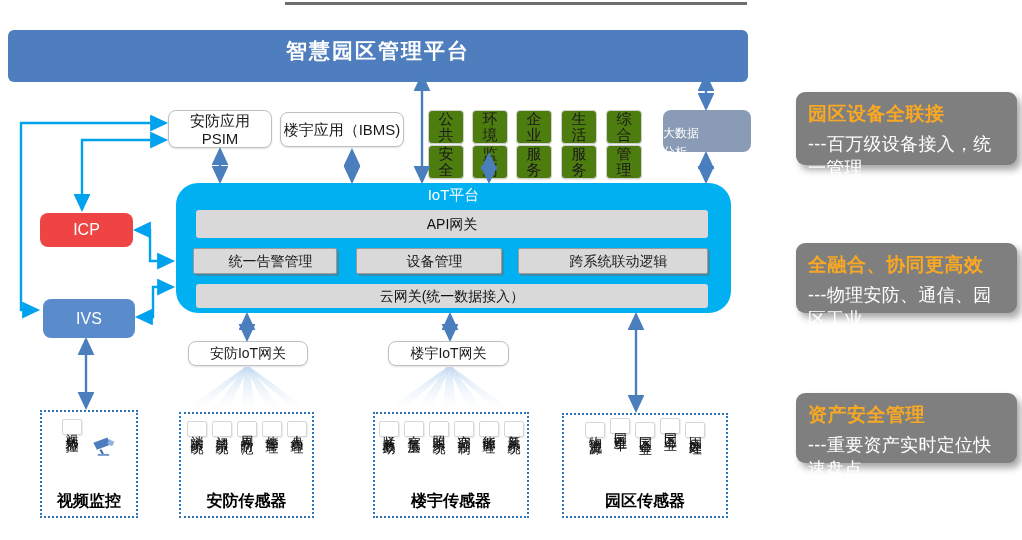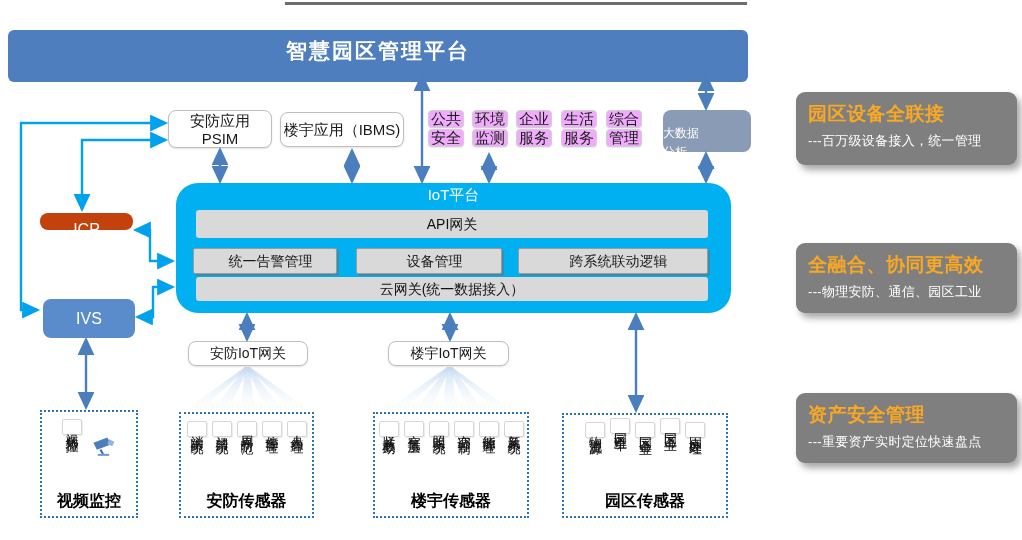--- a/index.html
+++ b/index.html
@@ -14,39 +14,39 @@
   
   .banner{left:8px;top:30px;width:740px;height:52px;background:#4e7ebd;border-radius:6px;
     color:#fff;font-size:21px;font-weight:bold;text-align:center;line-height:42px;letter-spacing:2px;}
   
   .wbox{background:#fff;border:1px solid #bfbfbf;border-radius:8px;text-align:center;
     box-shadow:0 1px 2px rgba(0,0,0,.12);font-size:15px;}
   .psim{left:168px;top:110px;width:104px;height:38px;line-height:18px;padding-top:1px;}
   .ibms{left:280px;top:112px;width:124px;height:35px;line-height:33px;}
   
   .svc{top:110px;width:36px;text-align:center;}
-  .svc span{display:block;background:#f0abfc;border:1px solid #d0d0d0;border-radius:4px;
-    font-size:15px;line-height:16px;padding:0 1px;margin-bottom:1px;box-shadow:0 1px 1px rgba(0,0,0,.08);}
+  .svc span{display:block;background:#4d7c0f;border:1px solid #d0d0d0;border-radius:4px;
+    font-size:15px;line-height:16px;padding:0 8px;margin-bottom:1px;box-shadow:0 1px 1px rgba(0,0,0,.08);}
   
   .bigdata{left:663px;top:110px;width:88px;height:42px;background:#8a9bb5;border-radius:8px;
     color:#fff;font-size:12px;text-align:left;line-height:19px;padding-top:14px;}
   
   .iot{left:176px;top:183px;width:555px;height:130px;background:#00b0f0;border-radius:22px;}
   .iot-title{left:0;top:3px;width:100%;text-align:center;color:#fff;font-size:15px;height:22px;}
   .gbar{background:#d9d9d9;border-radius:3px;text-align:center;font-size:14px;color:#111;}
   .api-bar{left:20px;top:27px;width:512px;height:28px;line-height:28px;}
-  .cloud-bar{left:20px;top:94px;width:512px;height:24px;line-height:24px;}
+  .cloud-bar{left:20px;top:101px;width:512px;height:24px;line-height:24px;}
   .module{top:65px;height:26px;line-height:24px;background:#d9d9d9;border:1px solid #9b9b9b;
     border-radius:2px;text-align:center;font-size:14px;box-shadow:2px 2px 0 rgba(110,110,110,.5);padding-left:11px;}
   .m0{left:17px;width:144px;}
   .m1{left:180px;width:146px;}
   .m2{left:342px;width:190px;}
   
   .node{color:#fff;text-align:center;border-radius:8px;font-size:16px;}
-  .icp{left:40px;top:213px;width:93px;height:17px;background:#c2410c;line-height:34px;}
+  .icp{left:40px;top:213px;width:93px;height:34px;background:#ef4444;line-height:34px;}
   .ivs{left:43px;top:299px;width:92px;height:39px;background:#5a8ccb;line-height:39px;}
   
   .gw{top:341px;height:25px;line-height:23px;font-size:14px;}
   .gw-sec{left:188px;width:120px;}
   .gw-bld{left:388px;width:121px;}
   
   .dgroup{border:2px dotted #2e75b6;background:#fff;}
   .g-video{left:40px;top:410px;width:98px;height:108px;}
   .g-sec{left:179px;top:412px;width:135px;height:106px;}
   .g-bld{left:373px;top:412px;width:156px;height:106px;}
@@ -58,21 +58,21 @@
   .g-park .vcol:nth-child(even){margin-top:-4px;}
   .glabel{position:absolute;bottom:4px;left:0;right:0;text-align:center;font-weight:bold;font-size:16px;color:#000;}
   .cam{margin-left:2px;margin-top:14px;}
   
   .benefit{left:796px;width:221px;background:#7f7f7f;border-radius:9px;padding:9px 12px;
     box-shadow:4px 5px 7px rgba(0,0,0,.35);}
   .b0{top:92px;height:73px;}
   .b1{top:243px;height:70px;}
   .b2{top:393px;height:70px;}
   .b-title{color:#f9a823;font-weight:bold;font-size:19px;line-height:25px;letter-spacing:.5px;}
-  .b-desc{color:#fff;font-size:13px;margin-top:6px;letter-spacing:.3px;}
+  .b-desc{color:#fff;font-size:18px;margin-top:6px;letter-spacing:.3px;}
   
   svg.overlay{position:absolute;left:0;top:0;width:1022px;height:540px;pointer-events:none;z-index:6;}
 </style>
 </head>
 <body>
 
 <div id="stage">
 
   <div class="abs top-rule"></div>
 

